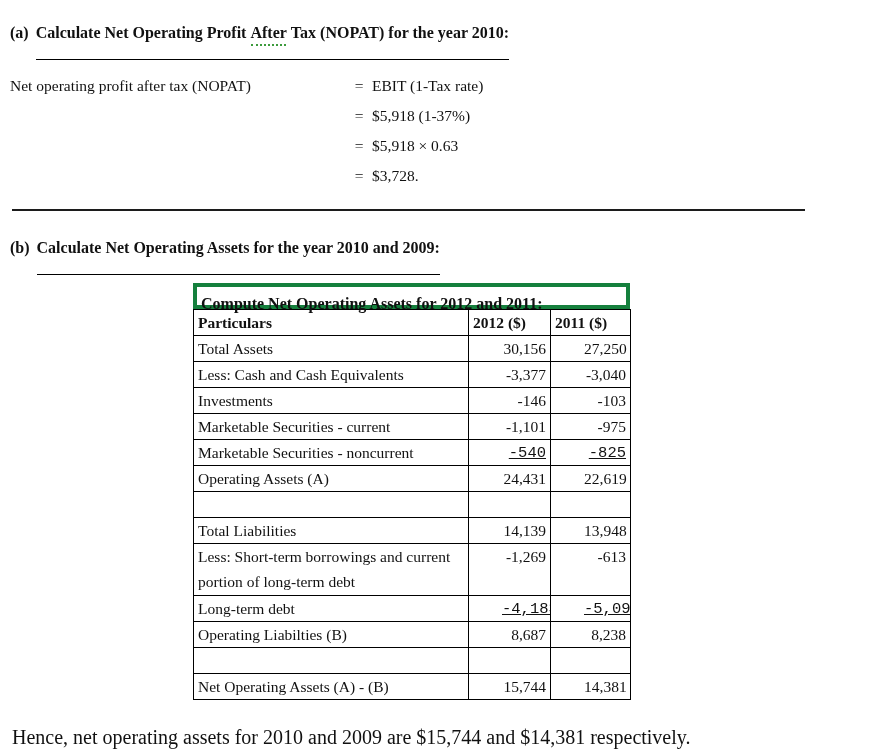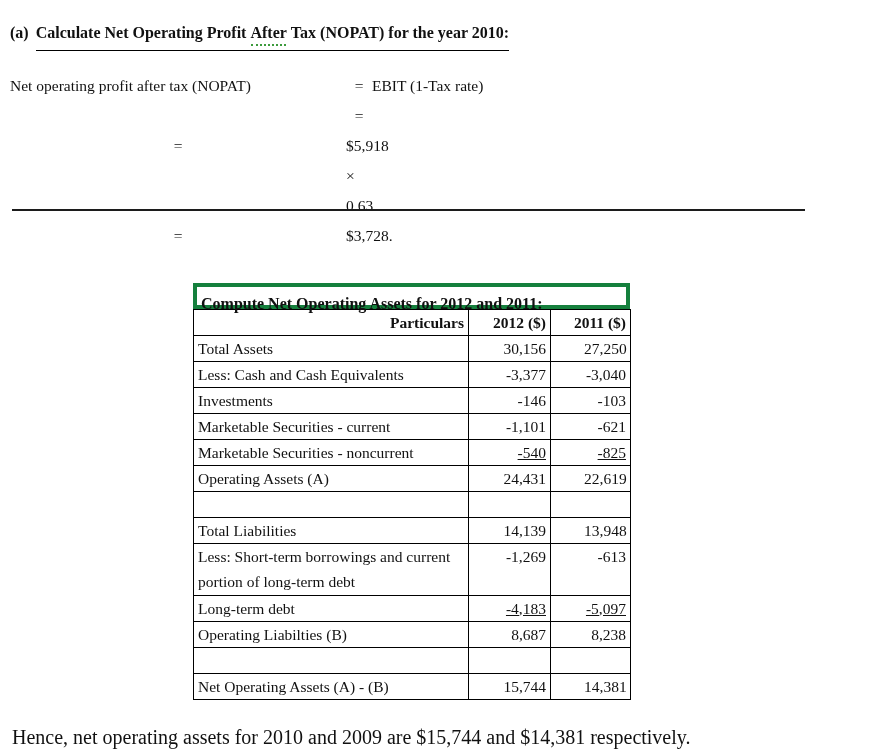--- a/index.html
+++ b/index.html
@@ -10,21 +10,21 @@
     font-size: 15.5px;
     color: #111111;
     position: relative;
     overflow: hidden;
   }
   .page { position: absolute; inset: 0; background: #ffffff; }
 
   
   .heading { position: absolute; left: 10px; font-weight: bold; font-size: 16px; white-space: nowrap; }
   .heading .prefix { margin-right: 7px; }
-  .heading .underlined { border-bottom: 1.6px solid #000; padding-bottom: 9px; }
+  .heading .underlined { border-bottom: 1.6px solid #000; padding-bottom: 18px; }
   .grammar-mark { position: relative; margin: 0 4px; }
   .grammar-mark::after {
     content: ""; position: absolute; left: 1px; right: 1px; bottom: -5px;
     border-bottom: 2.5px dotted #3d9b3d;
   }
   #heading-a { top: 24px; }
   #heading-b { top: 239px; }
 
   
   .formula {
@@ -57,58 +57,62 @@
   table.noa col.c-part { width: 275px; }
   table.noa col.c-2012 { width: 82px; }
   table.noa col.c-2011 { width: 80px; }
   table.noa th, table.noa td {
     border: 1px solid #000;
     padding: 0 4px;
     height: 26px;
     line-height: 24px;
     overflow: hidden;
   }
-  table.noa th { font-weight: bold; text-align: right; }
+  table.noa th { font-weight: bold; text-align: left; }
   table.noa td.lbl { text-align: left; }
   table.noa td.val { text-align: right; padding-left: 33px; }
   table.noa tr.tall td { height: 52px; vertical-align: top; line-height: 25px; }
   table.noa tr.total td { font-weight: normal; }
-  table.noa .uval { text-decoration: underline; }
+  table.noa .uval { text-decoration: underline; font-family: Liberation Mono, monospace; }
 
   
   .conclusion { position: absolute; top: 726px; left: 12px; font-size: 20px; white-space: nowrap; }
 </style>
 </head>
 <body>
 
 <div class="page">
 
   <div class="heading" id="heading-a">
     <span class="prefix">(a)</span><span class="underlined"><span>Calculate Net Operating Profit</span><span class="grammar-mark">After</span><span>Tax (NOPAT) for the year 2010:</span></span>
   </div>
 
   <div class="formula">
     <div class="lhs">Net operating profit after tax (NOPAT)</div>
     <div class="eq">=</div>
     <div class="rhs">EBIT (1-Tax rate)</div>
 
     <div></div>
     <div class="eq">=</div>
+    <div class="rhs">$5,918 (1-37%)</div>
 
     <div></div>
     <div class="eq">=</div>
     <div class="rhs">$5,918 × 0.63</div>
 
     <div></div>
     <div class="eq">=</div>
     <div class="rhs">$3,728.</div>
   </div>
 
   <div class="rule"></div>
 
+  <div class="heading" id="heading-b">
+    <span class="prefix">(b)</span><span class="underlined">Calculate Net Operating Assets for the year 2010 and 2009:</span>
+  </div>
 
   <div class="table-wrap">
     <div class="tbl-title">Compute Net Operating Assets for 2012 and 2011:</div>
     <table class="noa">
       <colgroup>
           <col class="c-part">
           <col class="c-2012">
           <col class="c-2011">
         </colgroup>
       <tbody>
@@ -128,21 +132,21 @@
         <td class="val">-3,040</td>
       </tr>
       <tr>
         <td class="lbl">Investments</td>
         <td class="val">-146</td>
         <td class="val">-103</td>
       </tr>
       <tr>
         <td class="lbl">Marketable Securities - current</td>
         <td class="val">-1,101</td>
-        <td class="val">-621</td>
+        <td class="val">-975</td>
       </tr>
       <tr>
         <td class="lbl">Marketable Securities - noncurrent</td>
         <td class="val"><span class="uval">-540</span></td>
         <td class="val"><span class="uval">-825</span></td>
       </tr>
       <tr>
         <td class="lbl">Operating Assets (A)</td>
         <td class="val">24,431</td>
         <td class="val">22,619</td>

